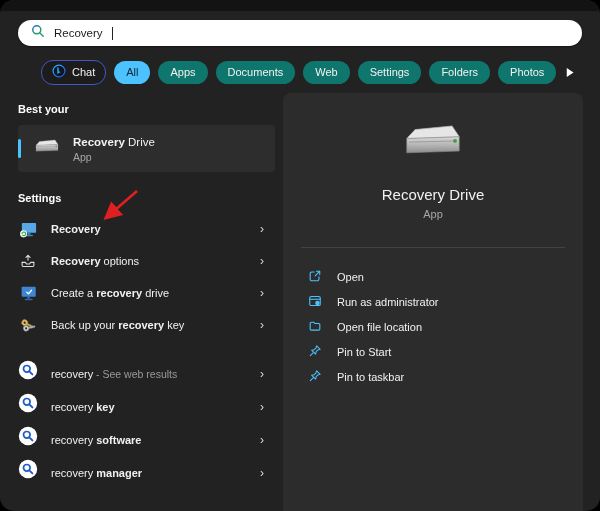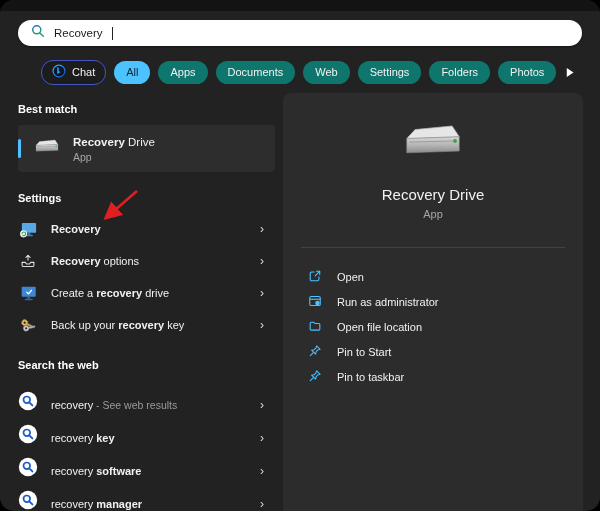--- a/index.html
+++ b/index.html
@@ -106,21 +106,21 @@
             <path d="M3 1.2v9.6l7.4-4.8z" fill="#ffffff"></path>
           </svg>
       </span>
       <span class="dots">•••</span>
 
     </div>
   </div>
 
   <div class="left-col" id="left-col">
       <div class="sec-best">
-        <div class="section-header">Best match</div>
+        <div class="section-header">Best your</div>
         <div class="best-tile">
           <span class="accent-bar"></span>
           <span class="ic"><svg width="26" height="17" viewBox="0 0 52 34">
         <defs>
                 <linearGradient id="gd4" x1="0" y1="0" x2="0" y2="1">
           <stop offset="0" stop-color="#d6d6d6"></stop>
                   <stop offset="0.5" stop-color="#b6b6b6"></stop>
                   <stop offset="1" stop-color="#8d8d8d"></stop>
                 </linearGradient>
               </defs>
@@ -191,21 +191,20 @@
           <circle cx="7.5" cy="13" r="1.1" fill="#2b2b2b"></circle>
                 </g>
               </svg>
             </span>
             <span class="lbl"><span>Back up your </span><span class="b">recovery</span><span> key</span></span>
             <span class="chev">›</span>
           </div>
         </div>
       </div>
       <div class="sec-web">
-        <div class="section-header">Search the web</div>
         <div class="rows">
           <div class="row">
             <span class="ic">
               <svg width="20" height="20" viewBox="0 0 20 20">
         <circle cx="10" cy="10" r="9.2" fill="#ffffff"></circle>
         <circle cx="8.8" cy="8.8" r="3.3" fill="none" stroke="#1b5cc8" stroke-width="1.7"></circle>
         <line x1="11.3" y1="11.3" x2="14.4" y2="14.4" stroke="#1b5cc8" stroke-width="1.9" stroke-linecap="round"></line>
               </svg>
             </span>
             <span class="lbl"><span>recovery</span><span class="muted"> - See web results</span></span>

